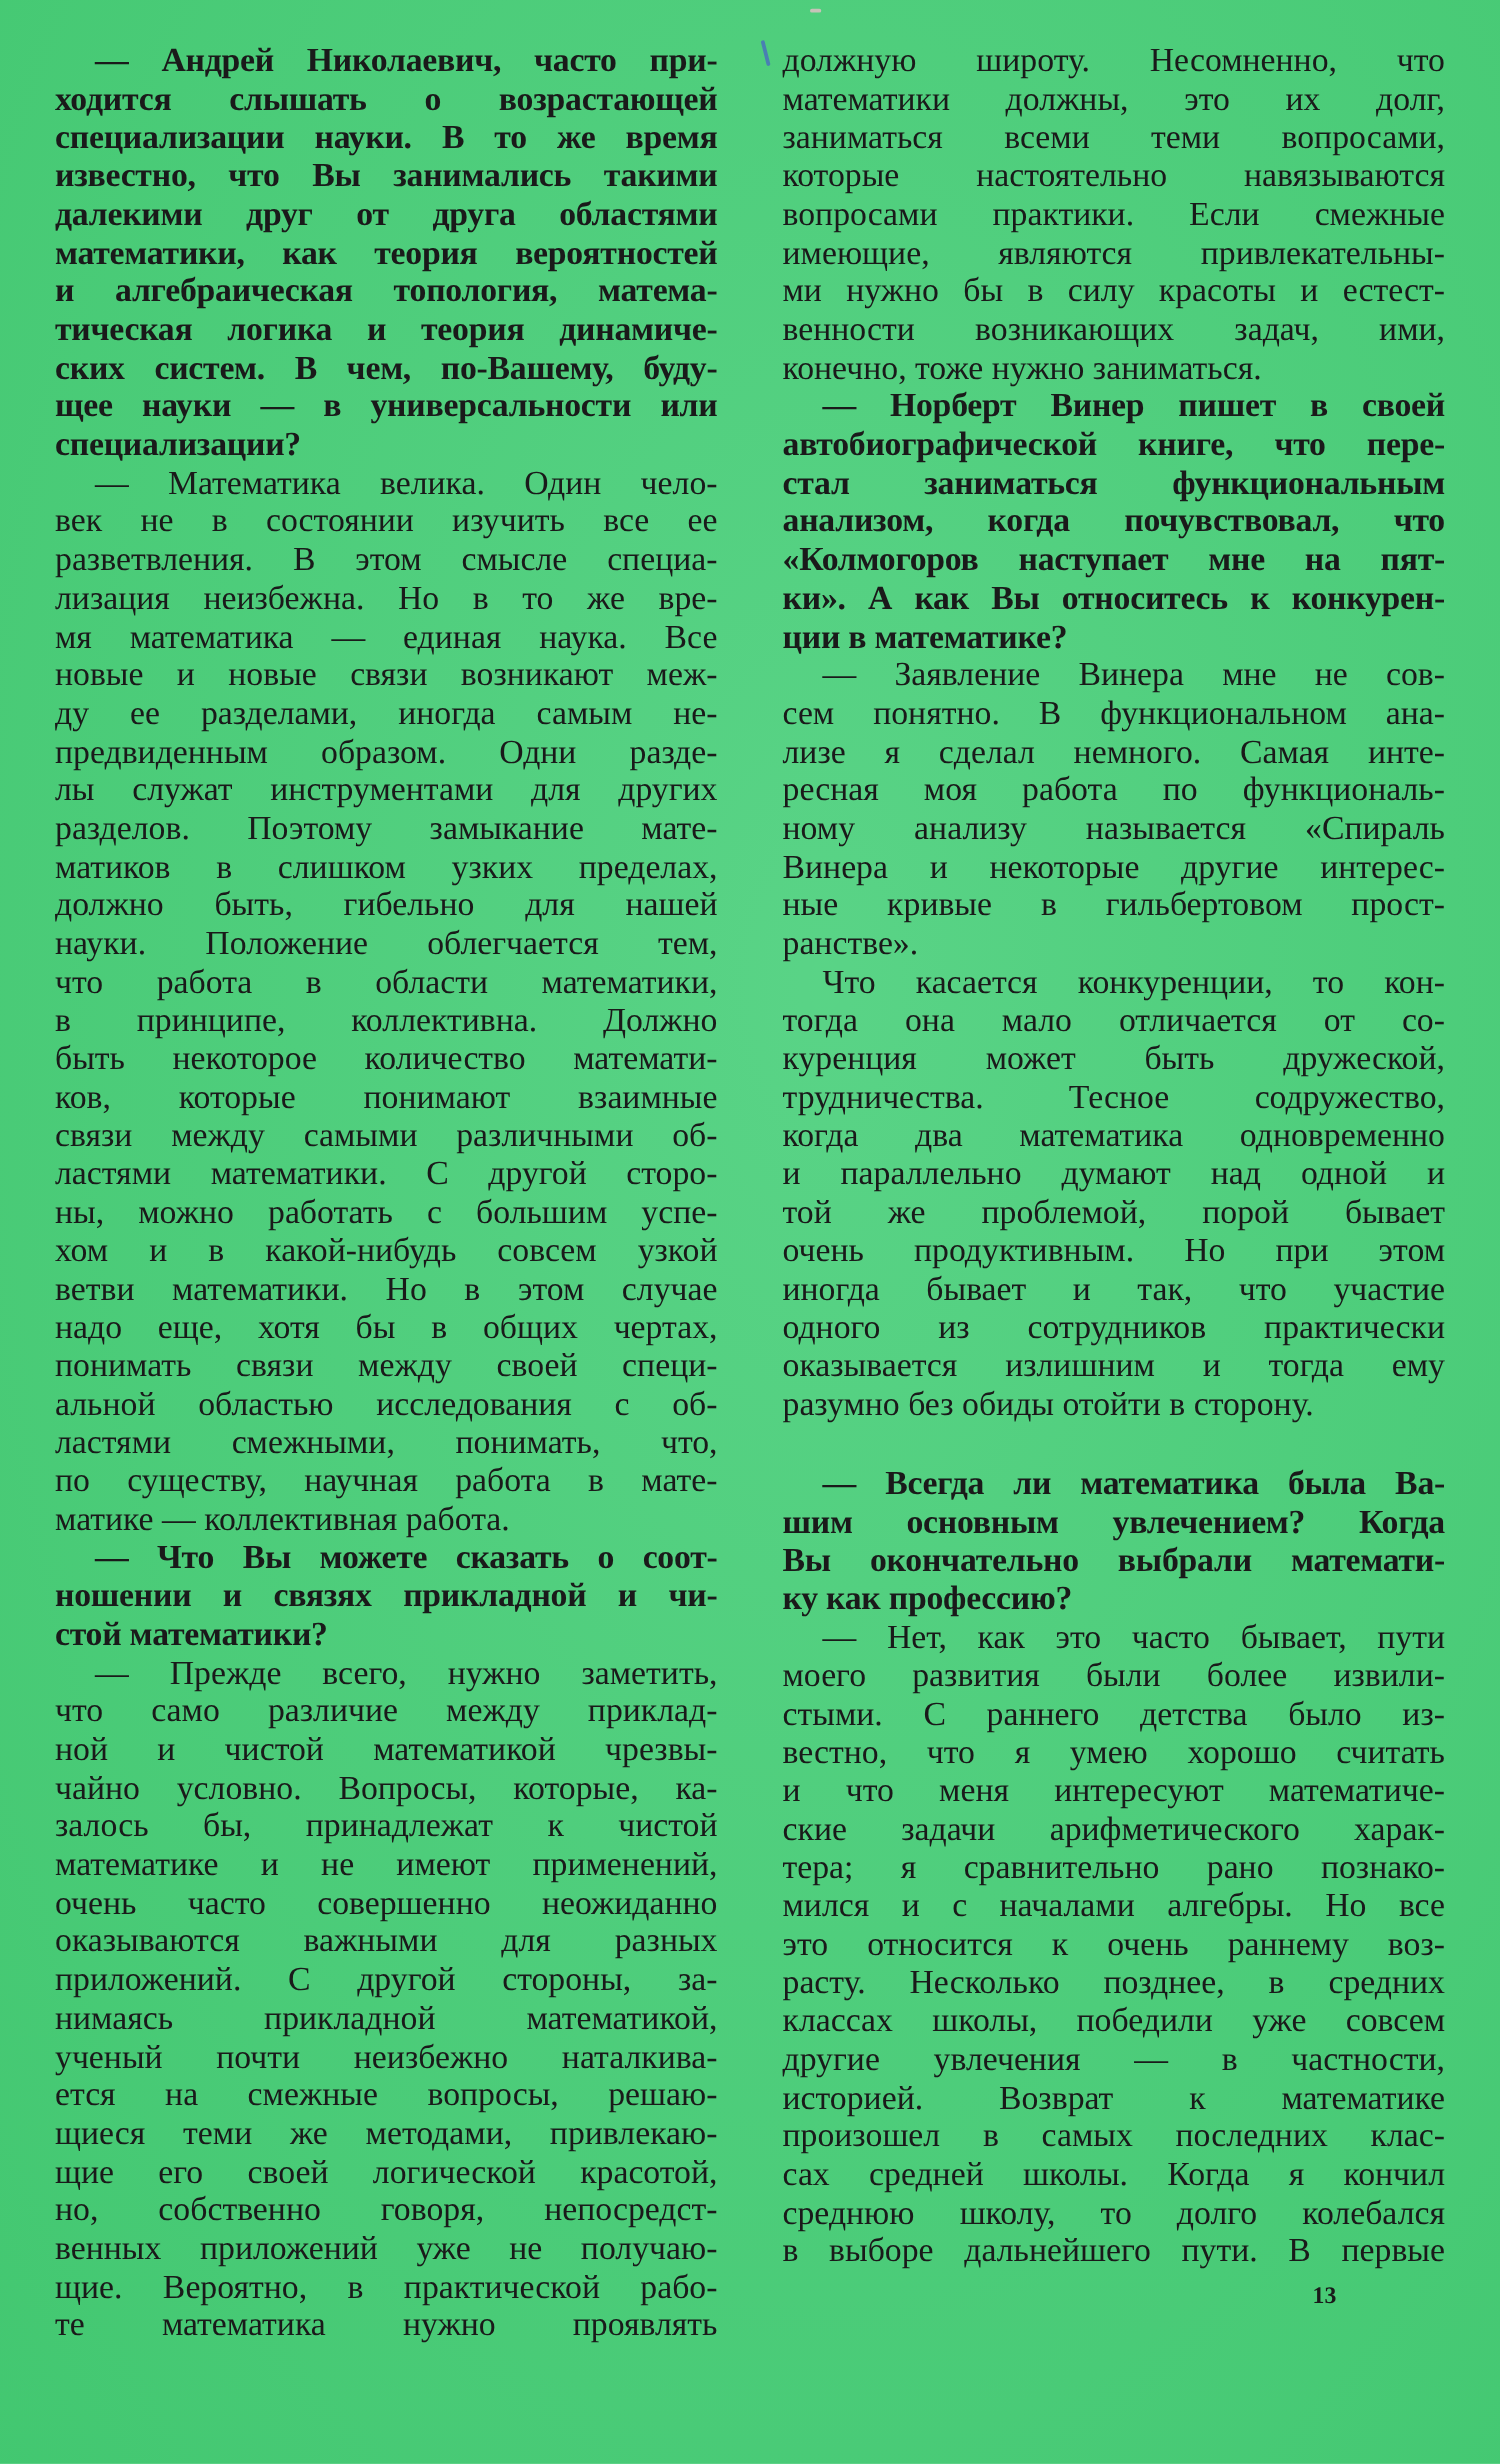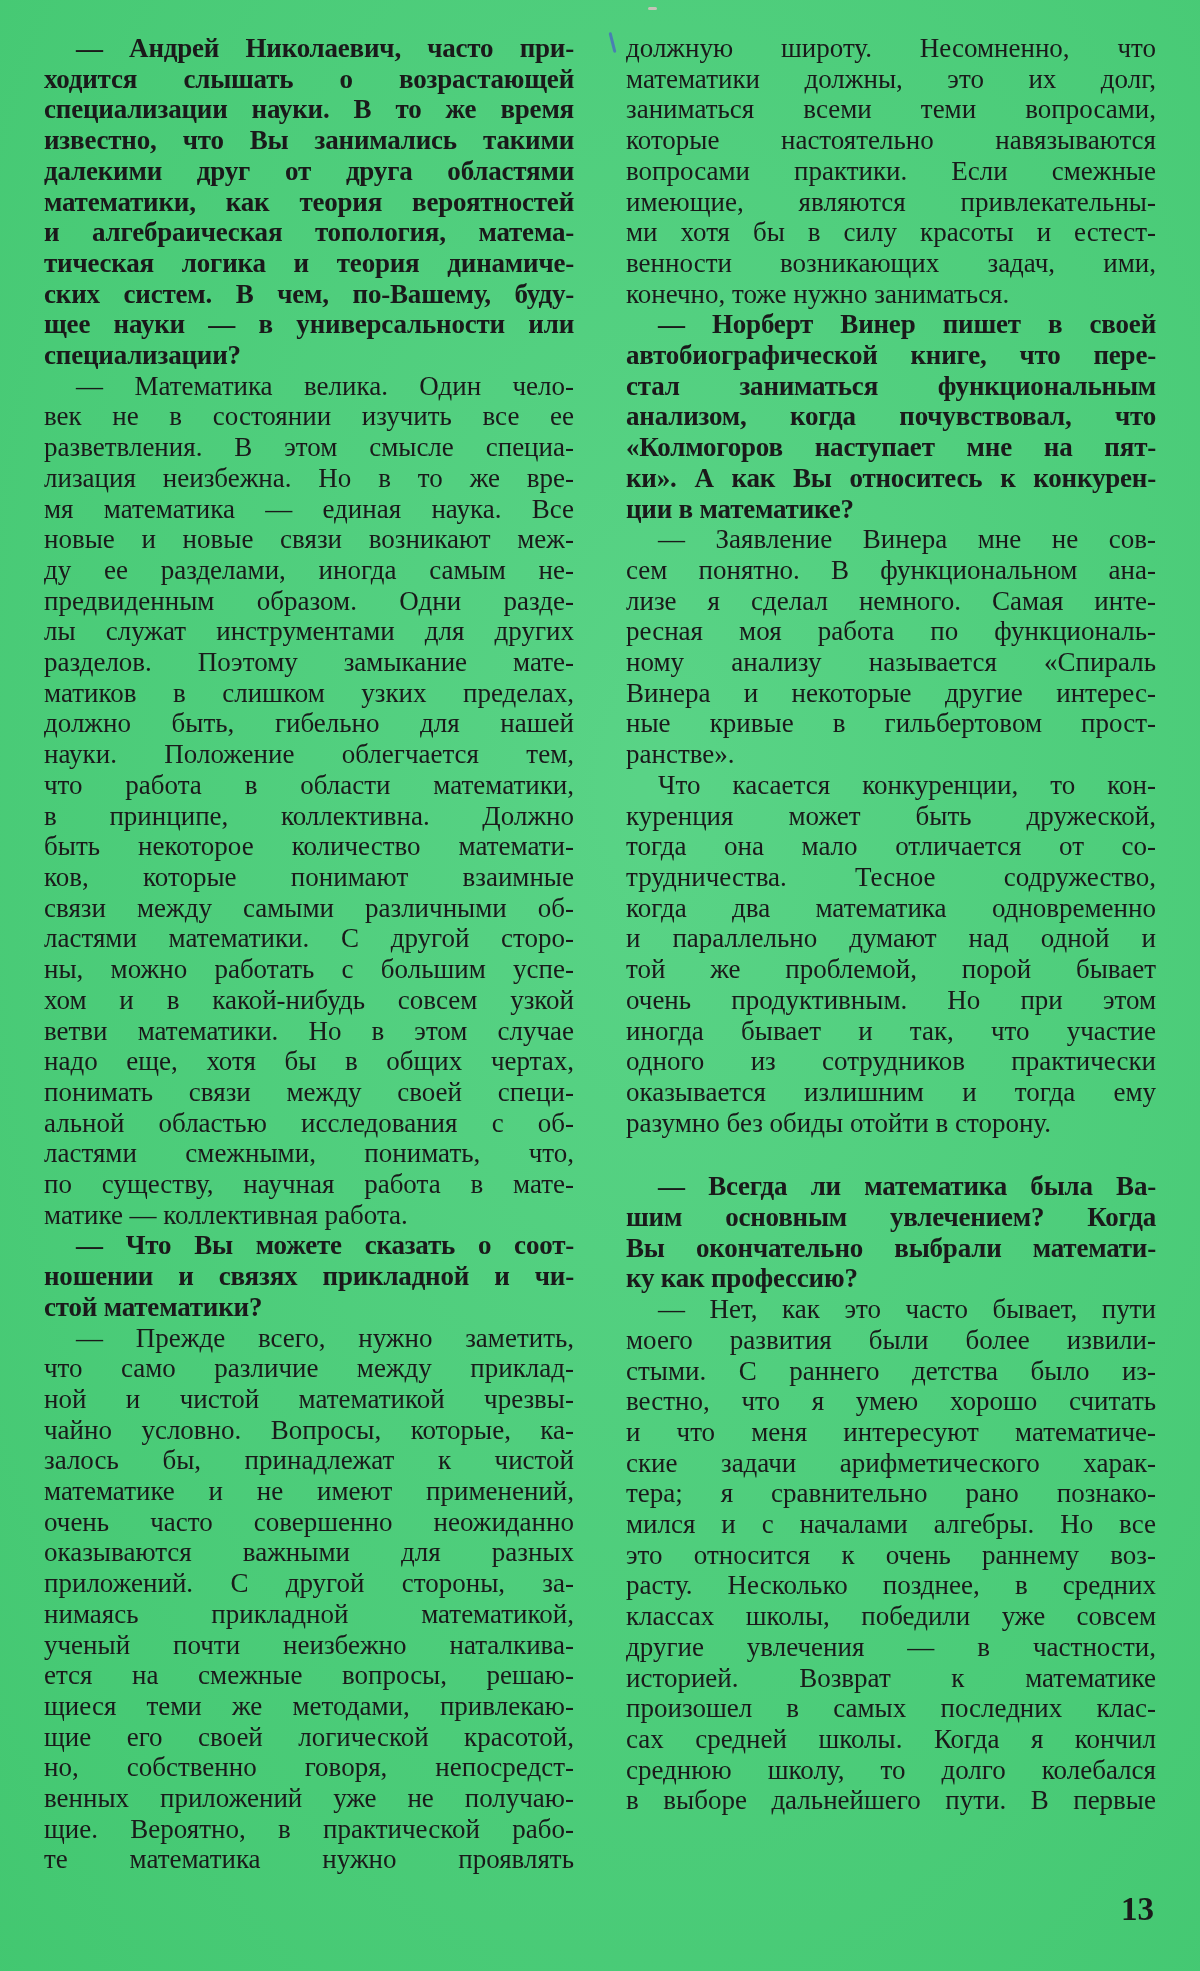--- a/index.html
+++ b/index.html
@@ -34,25 +34,25 @@
     text-align-last: justify;
     white-space: normal;
     overflow: visible;
   }
   .line.indent { text-indent: 32px; }
   .line.last { text-align: left; text-align-last: auto; }
   .para.bold { font-weight: bold; letter-spacing: -0.2px; }
   .para.gap { margin-top: 33px; }
   .page-number {
     position: absolute;
-    top: 1891px;
+    top: 1826px;
     left: 1050px;
     width: 104px;
-    text-align: right;
-    font-size: 33px;
+    text-align: left;
+    font-size: 19px;
     font-weight: bold;
     z-index: 2;
   }
   .pen-mark {
     position: absolute;
     left: 611px;
     top: 32px;
     width: 3px;
     height: 21px;
     border-radius: 2px;
@@ -148,21 +148,21 @@
       </div>
     </div>
   <div class="column col-right">
       <div class="para">
         <div class="line">должную широту. Несомненно, что</div>
         <div class="line">математики должны, это их долг,</div>
         <div class="line">заниматься всеми теми вопросами,</div>
         <div class="line">которые настоятельно навязываются</div>
         <div class="line">вопросами практики. Если смежные</div>
         <div class="line">имеющие, являются привлекательны-</div>
-        <div class="line">ми хотя бы в силу красоты и естест-</div>
+        <div class="line">ми нужно бы в силу красоты и естест-</div>
         <div class="line">венности возникающих задач, ими,</div>
         <div class="line last">конечно, тоже нужно заниматься.</div>
       </div>
       <div class="para bold">
         <div class="line indent">— Норберт Винер пишет в своей</div>
         <div class="line">автобиографической книге, что пере-</div>
         <div class="line">стал заниматься функциональным</div>
         <div class="line">анализом, когда почувствовал, что</div>
         <div class="line">«Колмогоров наступает мне на пят-</div>
         <div class="line">ки». А как Вы относитесь к конкурен-</div>
@@ -173,22 +173,22 @@
         <div class="line">сем понятно. В функциональном ана-</div>
         <div class="line">лизе я сделал немного. Самая инте-</div>
         <div class="line">ресная моя работа по функциональ-</div>
         <div class="line">ному анализу называется «Спираль</div>
         <div class="line">Винера и некоторые другие интерес-</div>
         <div class="line">ные кривые в гильбертовом прост-</div>
         <div class="line last">ранстве».</div>
       </div>
       <div class="para">
         <div class="line indent">Что касается конкуренции, то кон-</div>
+        <div class="line">тогда она мало отличается от со-</div>
         <div class="line">куренция может быть дружеской,</div>
-        <div class="line">тогда она мало отличается от со-</div>
         <div class="line">трудничества. Тесное содружество,</div>
         <div class="line">когда два математика одновременно</div>
         <div class="line">и параллельно думают над одной и</div>
         <div class="line">той же проблемой, порой бывает</div>
         <div class="line">очень продуктивным. Но при этом</div>
         <div class="line">иногда бывает и так, что участие</div>
         <div class="line">одного из сотрудников практически</div>
         <div class="line">оказывается излишним и тогда ему</div>
         <div class="line last">разумно без обиды отойти в сторону.</div>
       </div>

